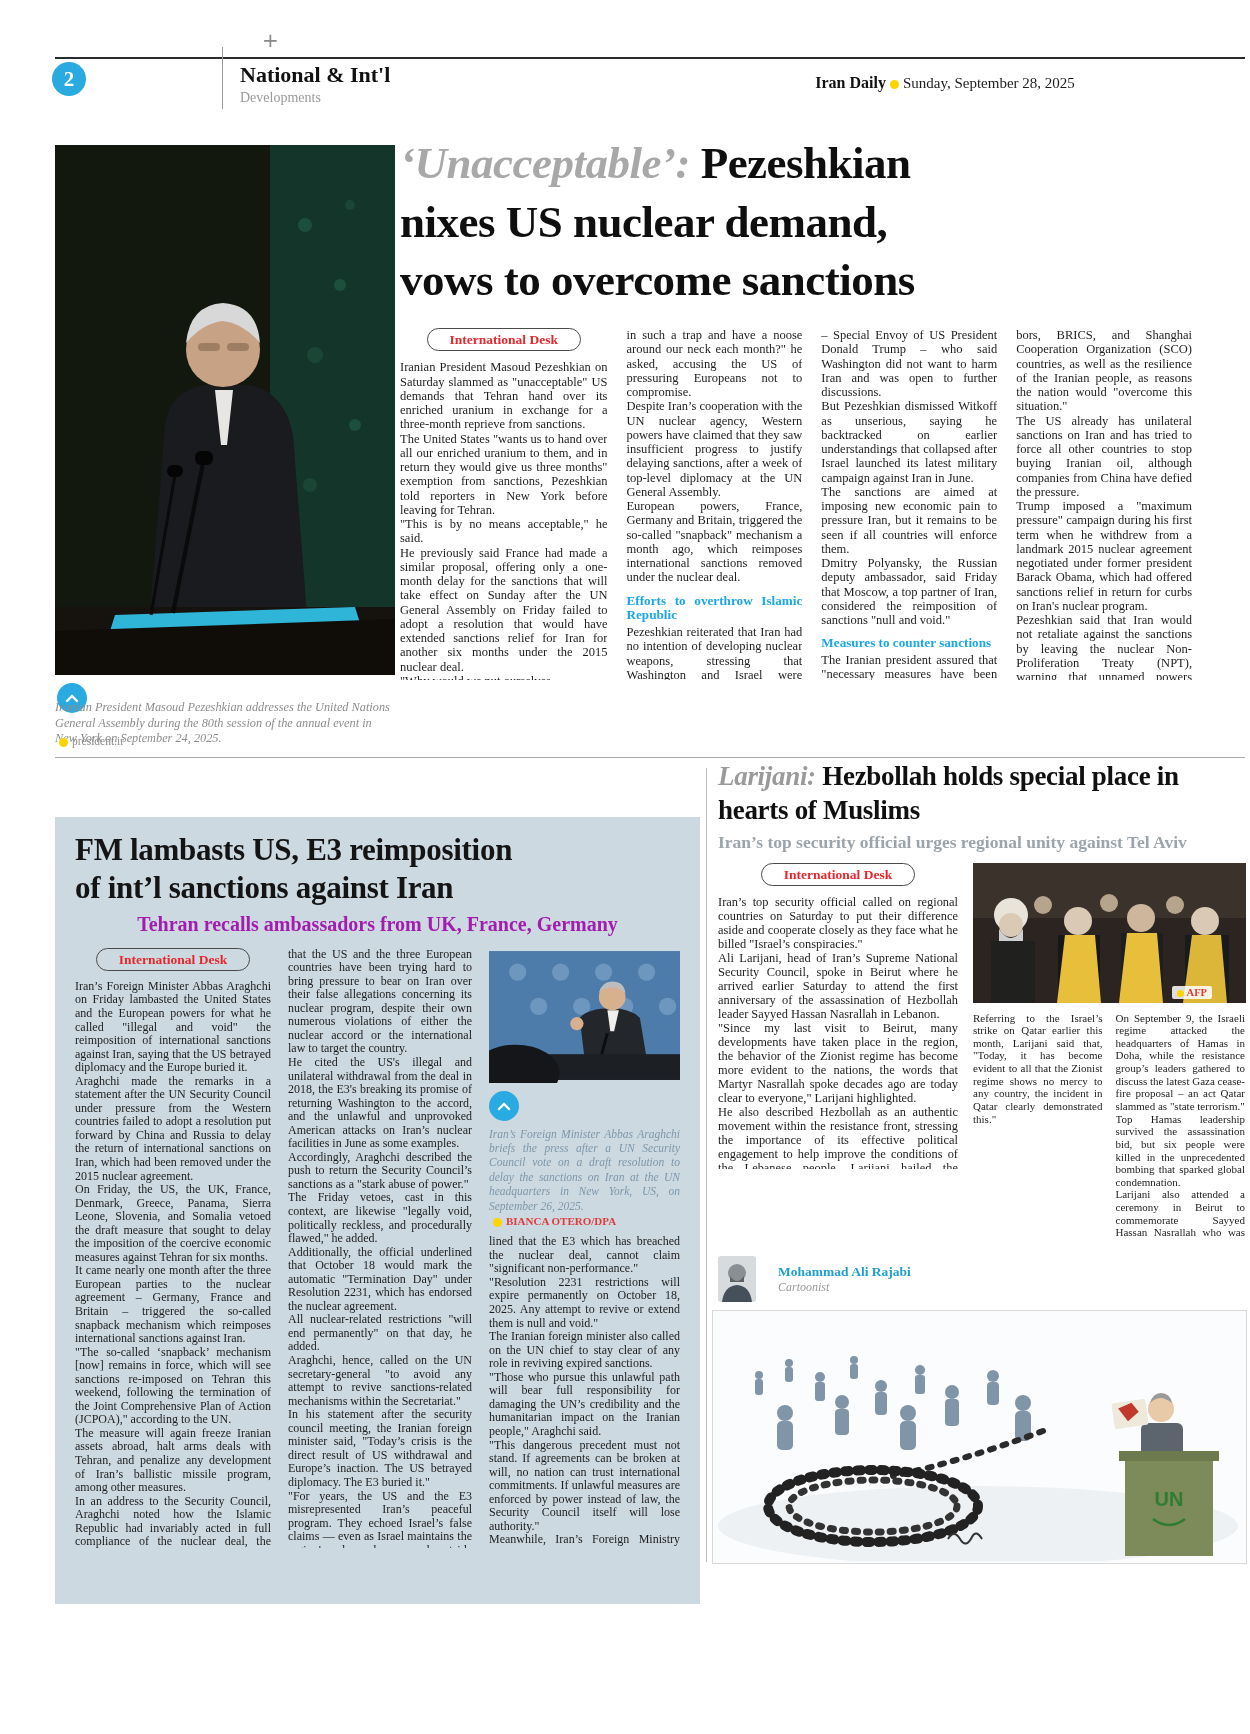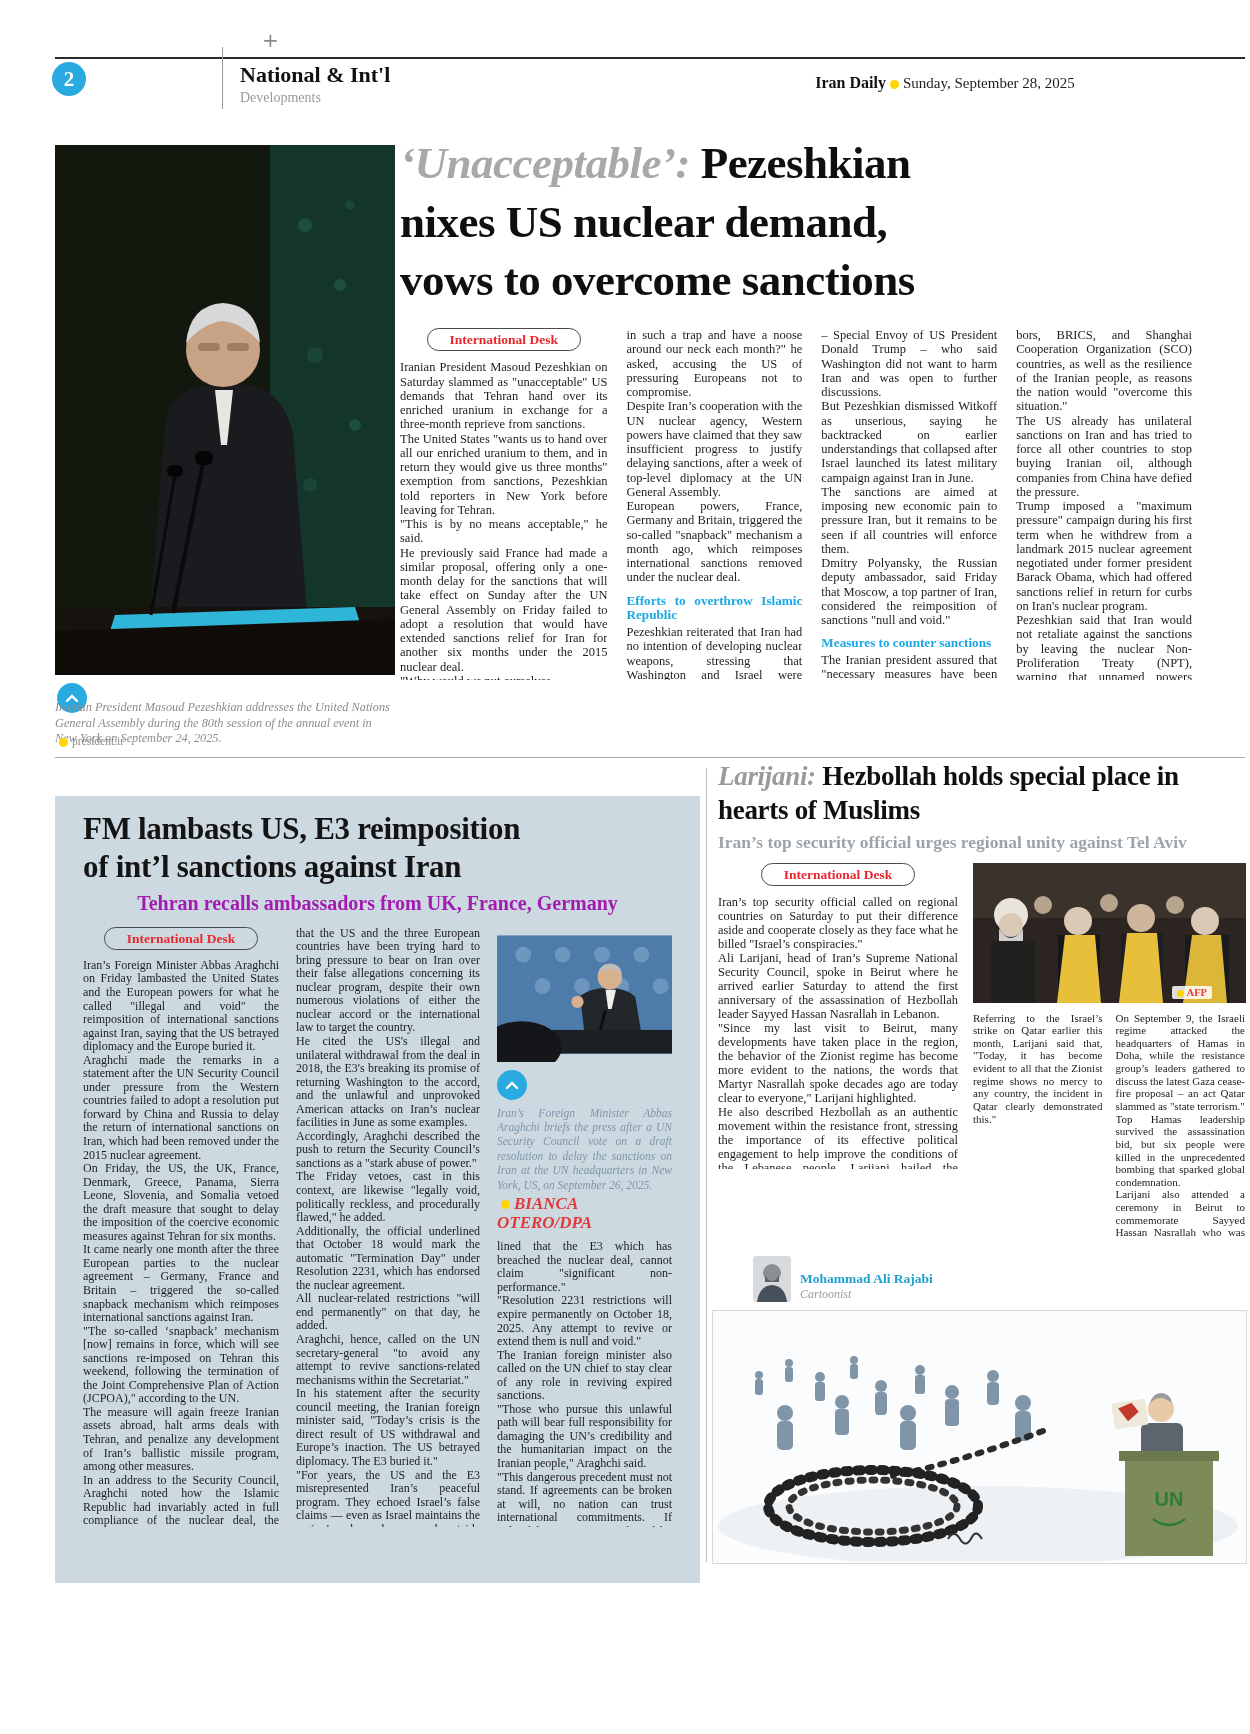--- a/index.html
+++ b/index.html
@@ -35,49 +35,49 @@
   .lead-cols .c1{flex:1.18;}
   .lead-cols .c2,.lead-cols .c3,.lead-cols .c4{flex:1;}
   .col p{margin:0;}
   .badge{display:block;width:fit-content;margin:0 auto 9px auto;border:1.3px solid #4a4a4a;border-radius:15px;
         padding:3px 22px;color:#e8262d;font-weight:bold;font-size:13.5px;white-space:nowrap;}
   .subhead{color:#1ba7e6;font-weight:bold;margin:9px 0 2px 0;line-height:1.12;font-size:13.2px;}
   
   .mid-rule{position:absolute;left:55px;top:757px;width:1190px;height:1px;background:#aaa;}
   .v-rule{position:absolute;left:706px;top:768px;width:1px;height:794px;background:#bbb;}
   
-  .fm-box{position:absolute;left:55px;top:796px;width:645px;height:787px;background:#cdd9e1;
-        box-sizing:border-box;padding:14px 28px;overflow:hidden;}
+  .fm-box{position:absolute;left:55px;top:817px;width:645px;height:787px;background:#cdd9e1;
+        box-sizing:border-box;padding:14px 20px;overflow:hidden;}
   .fm-headline{font-size:31px;font-weight:bold;line-height:1.22;color:#141414;letter-spacing:-0.3px;}
   .fm-subtitle{font-size:20px;font-weight:bold;color:#a21caf;margin:6px 0 12px 0;text-align:center;}
   .fm-cols{display:flex;gap:17px;height:600px;overflow:hidden;}
   .fm-cols .col{font-size:12px;line-height:1.13;text-align:justify;overflow:hidden;}
   .fm-cols .f1{flex:0 0 196px;}
   .fm-cols .f2{flex:0 0 184px;}
   .fm-cols .f3{flex:1;}
   .fm-photo{width:100%;height:135px;display:block;}
   .fm-chev{margin:8px 0 6px 0;}
   .fm-caption{font-size:11.5px;line-height:1.25;font-style:italic;color:#7e97aa;margin:0 0 2px 0;}
-  .fm-credit{font-size:17px;color:#e03a3c;font-weight:bold;font-style:italic;margin:2px 0 8px 0;}
+  .fm-credit{font-size:11px;color:#e03a3c;font-weight:bold;margin:2px 0 8px 0;}
   
   .lar{position:absolute;left:718px;top:760px;width:527px;height:486px;}
   .lar-headline{font-size:27px;font-weight:bold;line-height:1.25;color:#101010;letter-spacing:-0.3px;}
   .lar-headline .kicker{color:#9a9a9a;font-style:italic;}
   .lar-subtitle{font-size:17.5px;font-weight:bold;color:#9ba4aa;margin:4px 0 10px 0;}
   .lar-row{display:flex;gap:15px;}
   .lar-c1{flex:0 0 240px;font-size:12.4px;line-height:1.13;text-align:justify;height:306px;overflow:hidden;}
   .lar-right{flex:1;}
   .lar-photo-wrap{position:relative;width:243px;height:140px;}
   .afp-chip{position:absolute;right:4px;bottom:4px;background:rgba(255,255,255,0.85);padding:1px 5px;
         font-size:10.5px;font-weight:bold;color:#e03a3c;border-radius:2px;}
   .afp-chip .dot{width:7px;height:7px;margin:0 3px 0 0;}
   .lar-minicols{display:flex;gap:13px;margin-top:9px;height:230px;overflow:hidden;}
   .lar-minicols .col{font-size:11px;line-height:1.15;text-align:justify;overflow:hidden;flex:1;}
   
-  .cartoonist{position:absolute;left:718px;top:1256px;width:260px;display:flex;gap:9px;align-items:flex-end;margin-left:35px;}
+  .cartoonist{position:absolute;left:718px;top:1256px;width:260px;display:flex;gap:22px;align-items:center;}
   .cartoonist .name{color:#1f9fd0;font-weight:bold;font-size:13.5px;}
   .cartoonist .role{color:#9a9a9a;font-style:italic;font-size:12px;}
   .cartoon{position:absolute;left:712px;top:1310px;width:533px;height:252px;border:1px solid #d8d8d8;background:#fbfcfd;}
   .cartoon svg{display:block;}
 </style>
 </head>
 <body>
 
 <div class="page">
 

